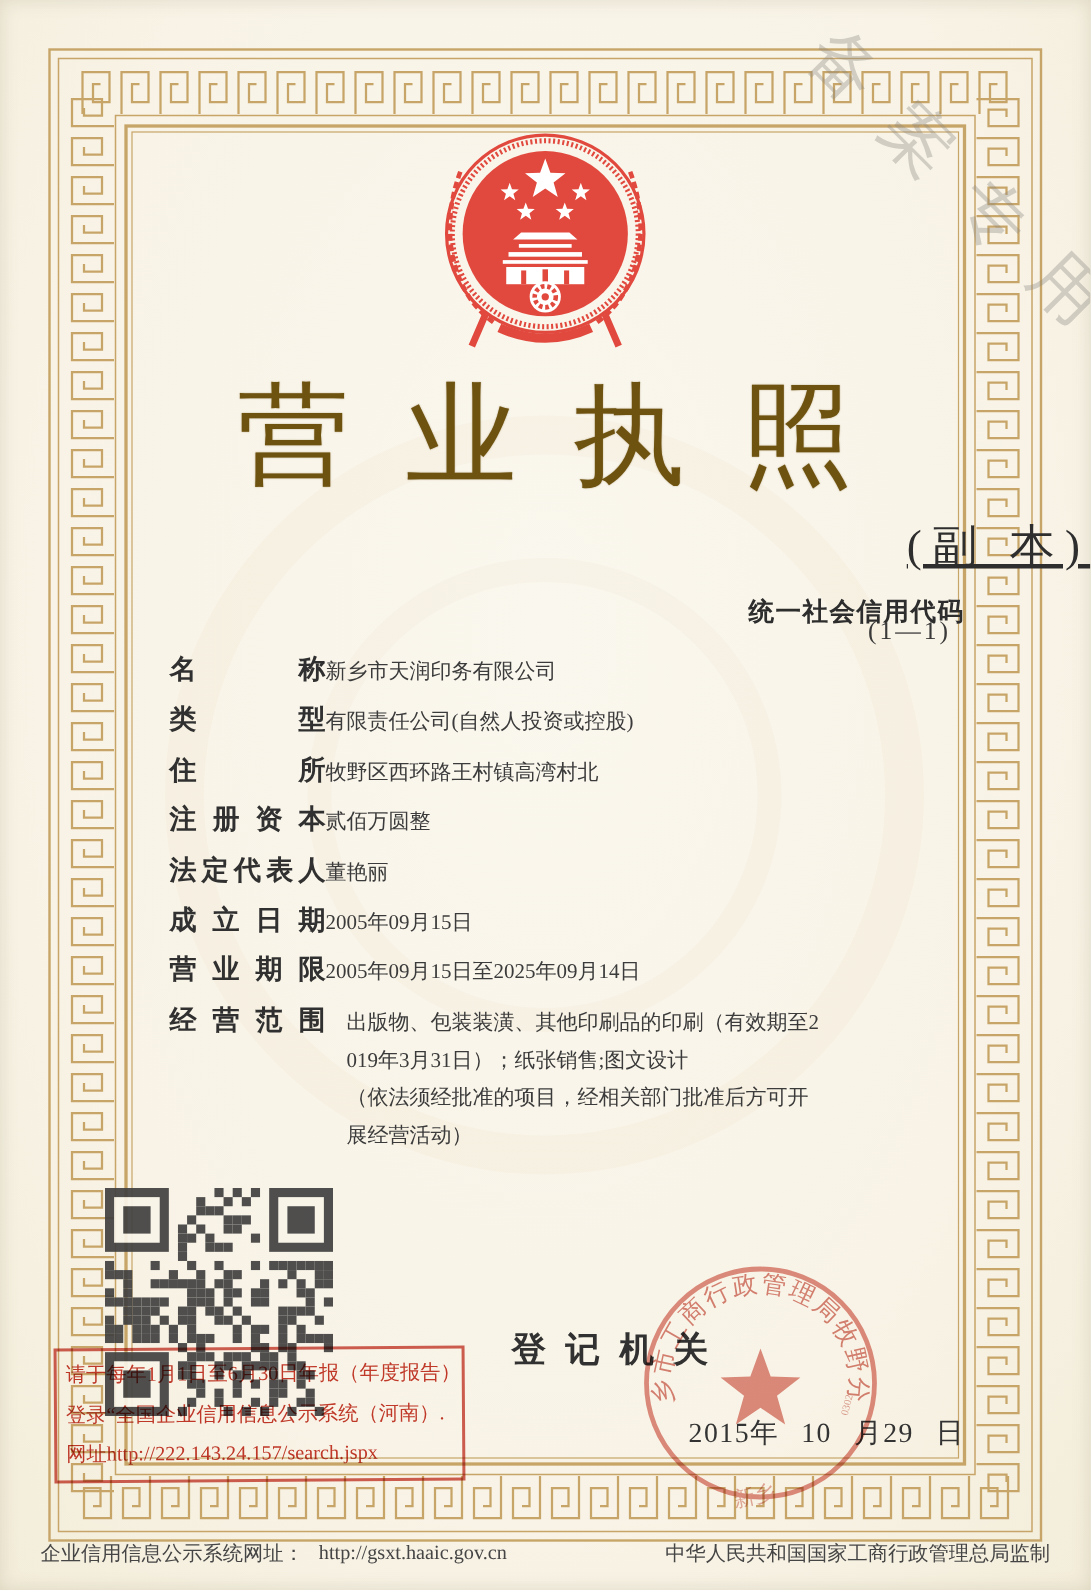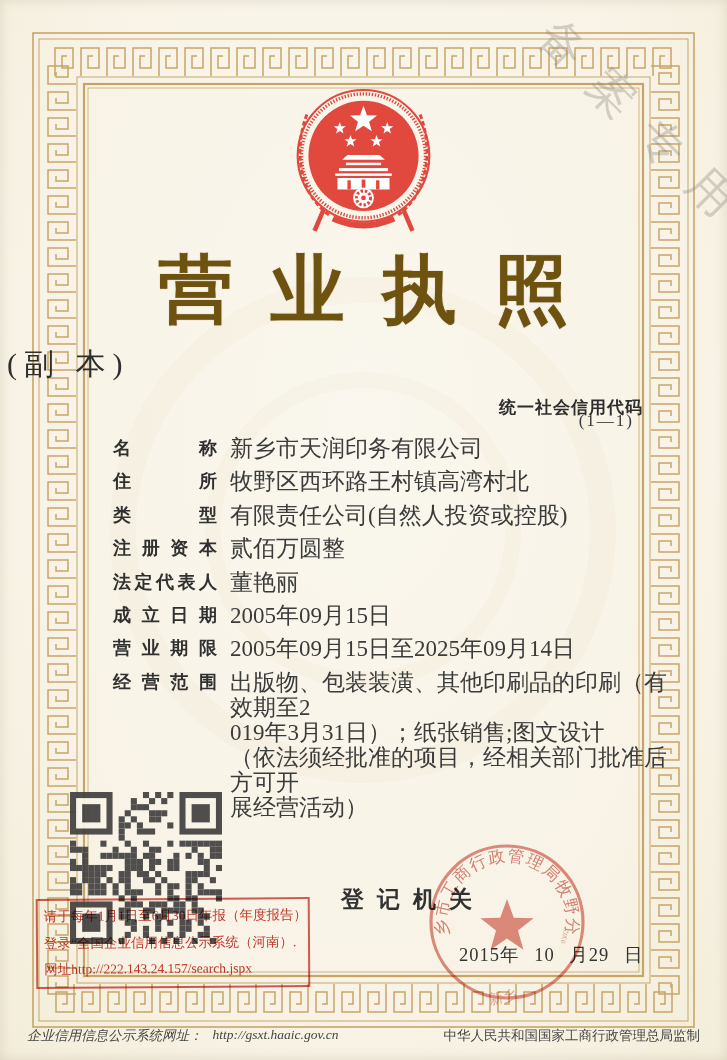--- a/index.html
+++ b/index.html
@@ -6,60 +6,60 @@
   .page{
     position:relative;width:727px;height:1060px;overflow:hidden;
     background:radial-gradient(ellipse at 50% 40%, #faf7ee 0%, #f8f3e6 65%, #f3edda 100%);
     box-shadow:inset 0 0 12px rgba(140,130,100,.22);
     font-family:"Liberation Serif",serif;color:#3a3a3a;
   }
   .frame{position:absolute;left:0;top:0;z-index:1;pointer-events:none;}
   .emblem{position:absolute;left:287px;top:86px;width:153px;height:158px;z-index:2;}
   .title{
     position:absolute;top:241px;left:0;width:100%;text-align:center;z-index:2;
-    font-family:"Liberation Sans",sans-serif;font-weight:bold;font-size:74px;
+    font-family:"Liberation Sans",sans-serif;font-weight:normal;font-size:74px;
     letter-spacing:38px;text-indent:38px;color:#6e5210;
     text-shadow:0 0 1px rgba(110,82,16,.6);
   }
   .subtitle{
-    position:absolute;top:344px;left:0;width:100%;text-align:left;z-index:2;
-    font-size:30px;letter-spacing:7px;text-indent:7px;color:#2e2e2e;
+    position:absolute;top:344px;left:0;width:100%;text-align:right;z-index:2;
+    font-size:30px;letter-spacing:7px;text-indent:7px;color:#2e2e2e;text-decoration:underline;
   }
   .credit-line{position:absolute;top:396px;right:84px;display:flex;gap:9px;align-items:flex-end;z-index:2;}
   .credit-label{font-family:"Liberation Sans",sans-serif;font-weight:bold;font-size:17px;color:#2d2d2d;letter-spacing:1px;}
   .credit-value{font-size:18px;letter-spacing:.5px;}
   .page-number{position:absolute;top:411px;right:93px;font-size:17px;letter-spacing:2px;z-index:2;text-align:right;}
   .fields{position:absolute;left:113px;top:436px;width:570px;z-index:2;}
   .field-row{display:flex;height:33.4px;}
-  .field-row:last-child{height:auto;}
+  .field-row:last-child{height:auto;gap:14px;}
   .field-label{
-    width:104px;min-width:104px;margin-right:13px;
-    font-family:Liberation Serif, serif;font-weight:bold;font-size:18px;color:#303030;
+    width:104px;min-width:104px;
+    font-family:Liberation Mono, monospace;font-weight:bold;font-size:18px;color:#303030;
     text-align:justify;text-align-last:justify;line-height:25px;
   }
-  .field-value{font-size:23px;line-height:25px;white-space:pre-line;color:#3b3b3b;font-family:Liberation Serif, serif;}
+  .field-value{font-size:14px;line-height:25px;white-space:pre-line;color:#3b3b3b;font-family:Liberation Serif, serif;}
   .qr{position:absolute;left:70px;top:792px;width:152px;height:152px;z-index:2;opacity:.92;}
   .stamp-box{
     position:absolute;left:36px;top:898px;width:258px;padding:3px 6px;z-index:4;
     border:2.5px solid rgba(198,56,42,.8);transform:rotate(-.4deg);
     mix-blend-mode:multiply;color:#c53a2c;
   }
   .stamp-line{font-size:13.5px;line-height:26.5px;white-space:nowrap;}
   .reg-label{
     position:absolute;left:341px;top:884px;z-index:2;
     font-family:"Liberation Sans",sans-serif;font-weight:bold;font-size:23px;
     letter-spacing:13px;color:#313131;
   }
   .seal{position:absolute;left:417px;top:832px;width:180px;height:180px;z-index:5;mix-blend-mode:multiply;opacity:.9;}
   .reg-date{position:absolute;left:459px;top:942px;z-index:3;font-size:18.5px;color:#333;word-spacing:9px;letter-spacing:1px;text-align:center;}
   .footer{
     position:absolute;left:0;bottom:15px;width:100%;padding:0 27px;box-sizing:border-box;
     display:flex;justify-content:space-between;font-size:13.5px;color:#454545;z-index:2;
   }
-  .footer-left{display:flex;gap:10px;font-style:italic;}
+  .footer-left{display:flex;gap:10px;}
   .watermark{
     position:absolute;left:568px;top:6px;z-index:6;
     transform:rotate(45deg);transform-origin:0 0;
     font-family:"Liberation Sans",sans-serif;font-size:46px;letter-spacing:24px;
     color:#8b8780;opacity:.35;white-space:nowrap;
   }
 </style>
 </head>
 <body>
 
@@ -122,26 +122,26 @@
     <span class="credit-label">统一社会信用代码</span>
   </div>
   <div class="page-number">(1—1)</div>
 
   <div class="fields">
     <div class="field-row">
       <div class="field-label">名称</div>
       <div class="field-value">新乡市天润印务有限公司</div>
     </div>
     <div class="field-row">
+      <div class="field-label">类型</div>
+      <div class="field-value">有限责任公司(自然人投资或控股)</div>
+    </div>
+    <div class="field-row">
       <div class="field-label">住所</div>
       <div class="field-value">牧野区西环路王村镇高湾村北</div>
-    </div>
-    <div class="field-row">
-      <div class="field-label">类型</div>
-      <div class="field-value">有限责任公司(自然人投资或控股)</div>
     </div>
     <div class="field-row">
       <div class="field-label">注册资本</div>
       <div class="field-value">贰佰万圆整</div>
     </div>
     <div class="field-row">
       <div class="field-label">法定代表人</div>
       <div class="field-value">董艳丽</div>
     </div>
     <div class="field-row">

